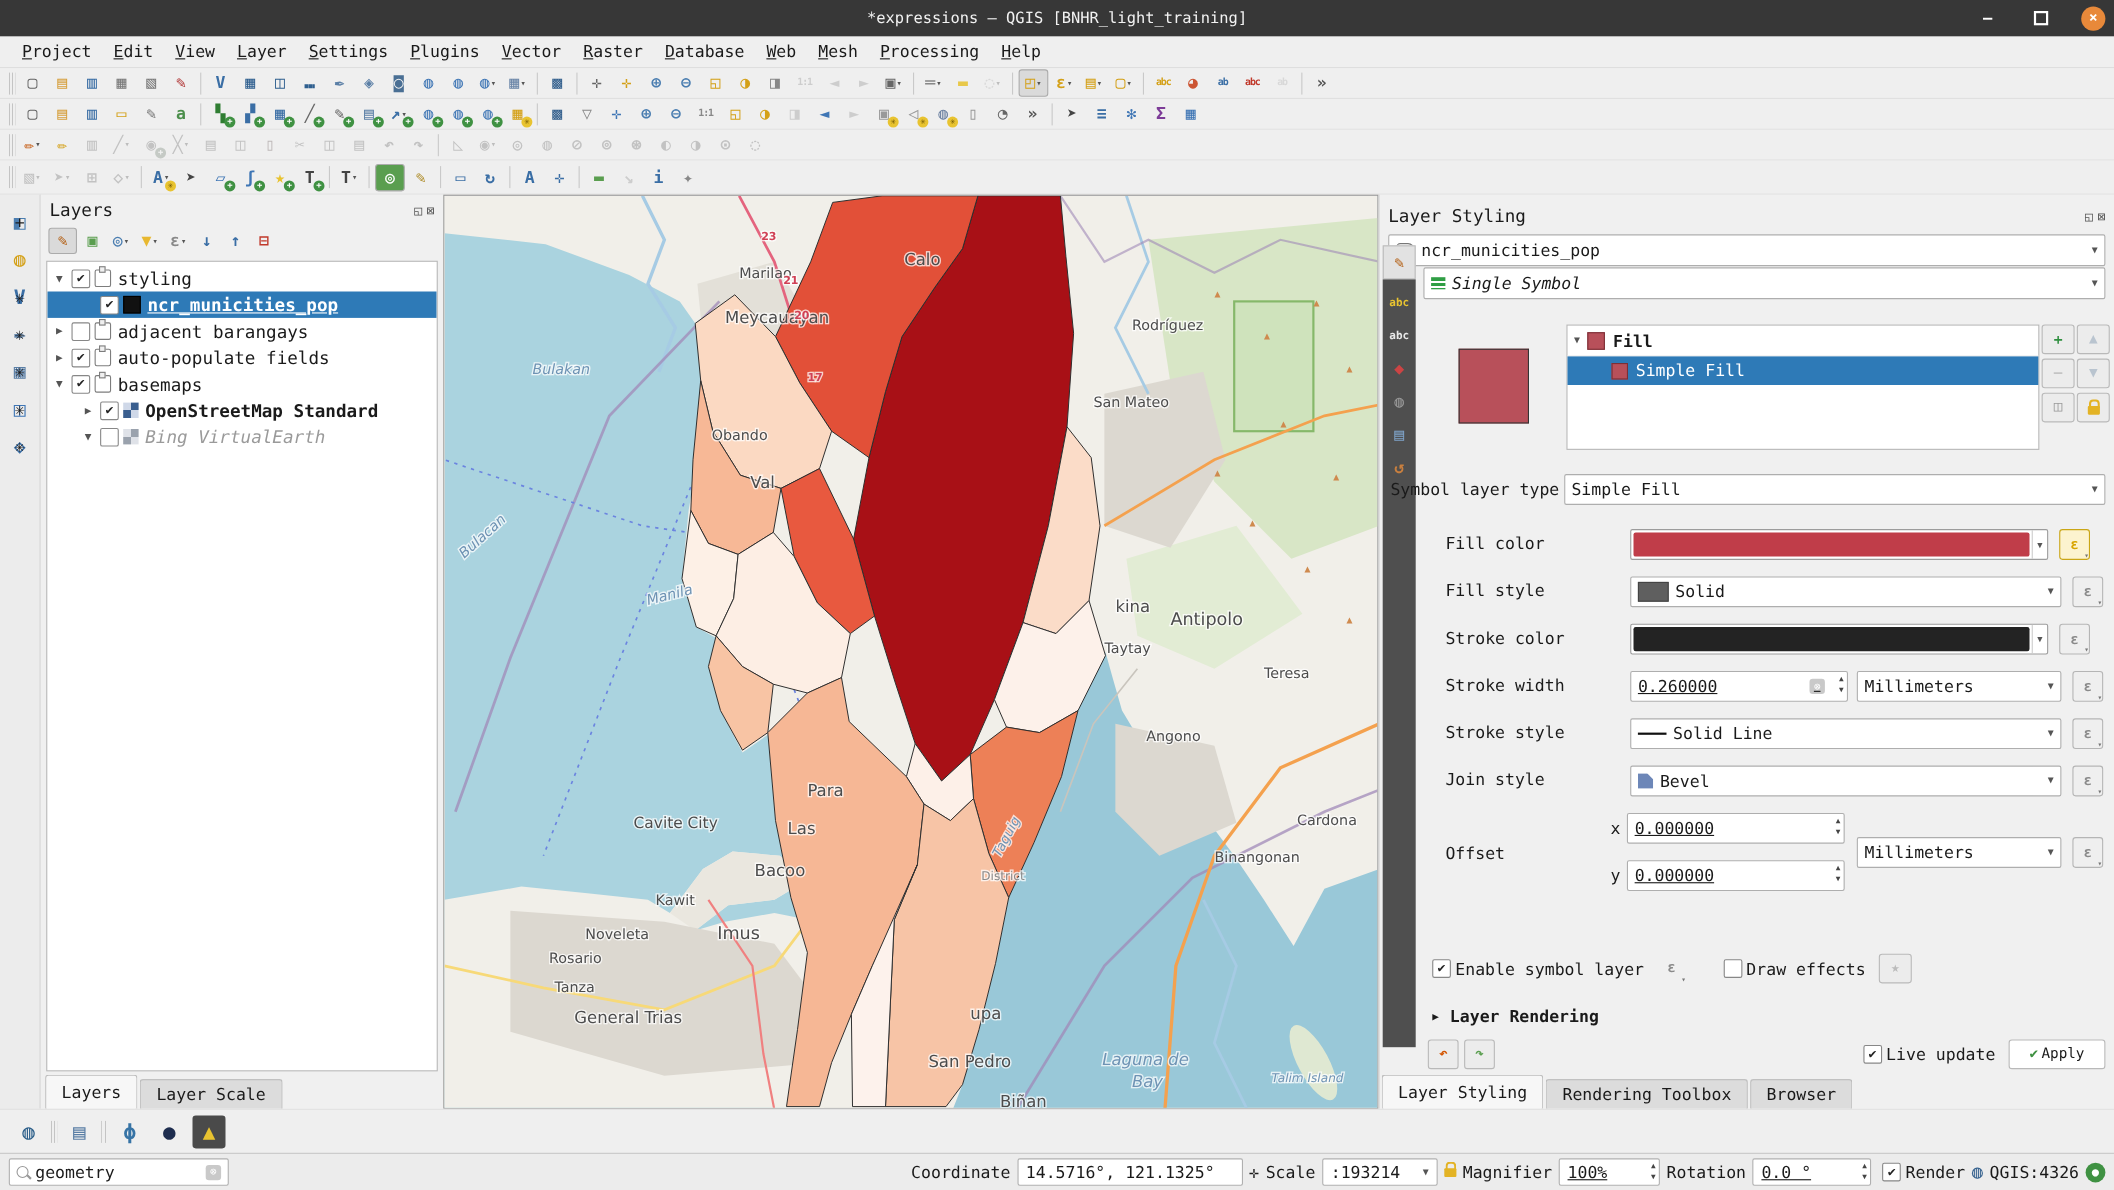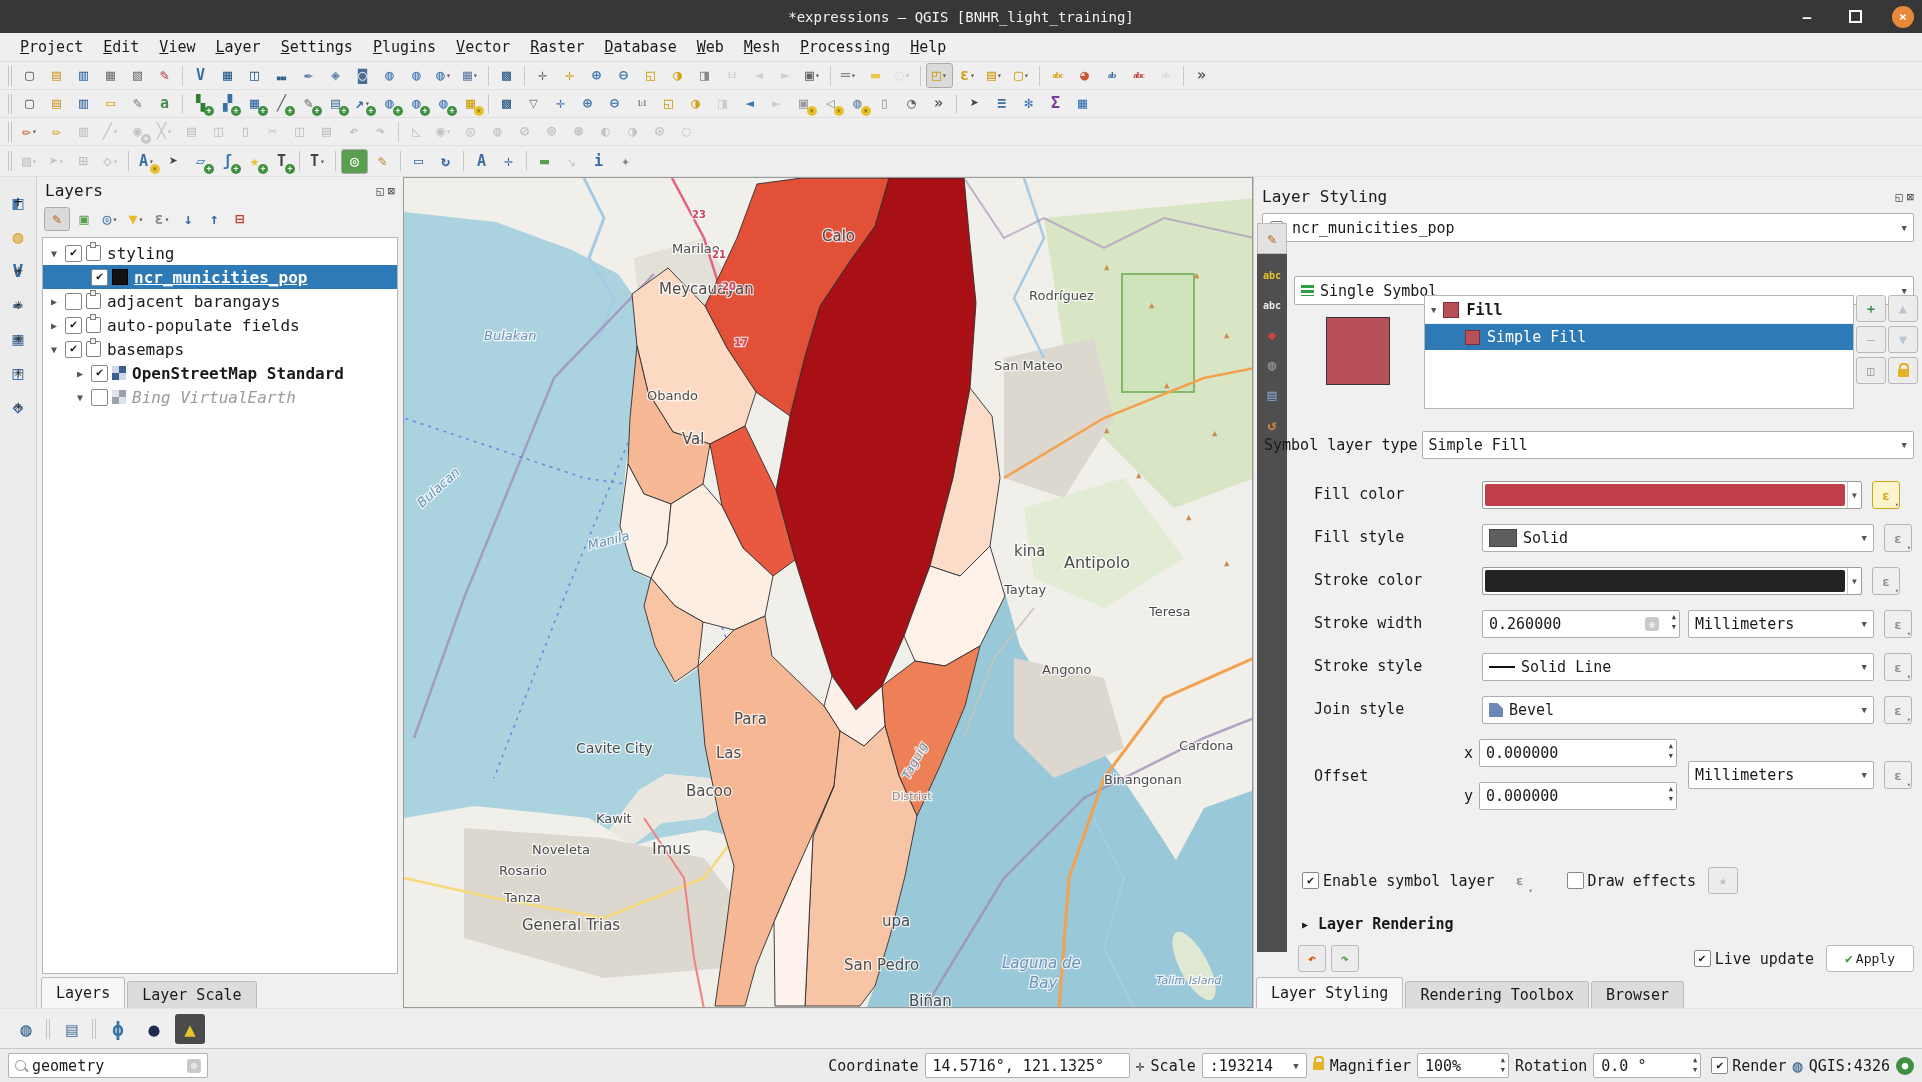--- a/index.html
+++ b/index.html
@@ -19,21 +19,21 @@
            display:flex;align-items:center;padding-left:10px;border-bottom:1px solid #dcdcdc;box-sizing:border-box;}
   .menu-item{padding:2px 10px;cursor:default;}
   .menu-item u{text-decoration:underline;}
   
   .tbrow{position:absolute;left:0;width:100%;height:28px;display:flex;align-items:center;
          padding-left:6px;background:#efefef;border-bottom:1px solid #e0e0e0;box-sizing:border-box;}
   #tb1{top:62px;}#tb2{top:90px;}#tb3{top:118px;}#tb4{top:146px;height:31px;}
   .tbtn{position:relative;width:25px;height:23px;margin:0 1px;border-radius:3px;display:flex;
         align-items:center;justify-content:center;flex:none;cursor:default;}
   .tbtn .g{font-size:15px;line-height:1;font-weight:bold;}
-  .tbtn .g.small{font-size:9px;letter-spacing:-1px;font-family:Liberation Serif, serif;}
+  .tbtn .g.small{font-size:9px;letter-spacing:-1px;}
   .tbtn.act{background:#dadada;border:1px solid #ababab;}
   .tbtn.dis{opacity:.32;filter:grayscale(.8);}
   .tbtn .dd{font-size:8px;color:#555;margin-left:1px;}
   .tbtn .badge{position:absolute;right:-1px;bottom:-1px;width:10px;height:10px;border-radius:50%;
                background:#3f9142;color:#fff;font-size:8px;line-height:10px;text-align:center;font-weight:bold;}
   .tbtn .badge.y{background:#e8c330;color:#6b5200;}
   .tbsep{width:1px;height:20px;background:#c9c9c9;margin:0 4px;flex:none;}
   .grip{width:6px;height:20px;margin:0 2px;flex:none;background:
         repeating-linear-gradient(90deg,#c4c4c4 0 1px,transparent 1px 3px);}
   
@@ -81,21 +81,21 @@
                  border-left:1px solid #c6c6c6;box-sizing:border-box;font-size:15px;}
   #sp-strip{position:absolute;left:3px;top:77px;width:30px;height:698px;background:#4f4f4f;
             display:flex;flex-direction:column;align-items:center;padding-top:6px;box-sizing:border-box;}
   #sp-brush{position:absolute;left:3px;top:46px;width:30px;height:31px;background:#e2e2e2;border:1px solid #bbb;
             display:flex;align-items:center;justify-content:center;box-sizing:border-box;}
   .stripic{width:24px;height:24px;margin:3px 0;display:flex;align-items:center;justify-content:center;border-radius:3px;}
   .combo{background:#fff;border:1px solid #aeaeae;border-radius:2px;height:28px;display:flex;
          align-items:center;padding:0 6px;gap:6px;box-sizing:border-box;}
   .combo .arr{margin-left:auto;font-size:9px;color:#555;}
   .spin{background:#fff;border:1px solid #aeaeae;border-radius:2px;height:28px;display:flex;
-        align-items:center;padding:0 6px;box-sizing:border-box;position:relative;}
+        align-items:center;padding:0 6px;box-sizing:border-box;position:relative;text-decoration:underline;}
   .spin .arrows{position:absolute;right:3px;top:2px;display:flex;flex-direction:column;font-size:7px;color:#444;line-height:1.4;}
   .bars3{width:13px;height:11px;background:repeating-linear-gradient(#2f9e44 0 3px,transparent 3px 5px);flex:none;}
   .sp-row{position:absolute;display:flex;align-items:center;}
   .sp-label{color:#1a1a1a;}
   .ebtn{width:26px;height:26px;background:#efefef;border:1px solid #b5b5b5;border-radius:3px;
         display:flex;align-items:center;justify-content:center;font-size:13px;font-weight:bold;color:#8a8a8a;position:relative;}
   .ebtn::after{content:"▾";position:absolute;right:0px;bottom:-1px;font-size:7px;color:#777;}
   .ebtn.hl{color:#d8a400;background:#fcf3cf;border-color:#caa616;}
   .lockic{width:11px;height:8px;background:#e3b325;border-radius:1px;position:relative;margin-top:5px;}
   .lockic::before{content:"";position:absolute;left:1px;top:-6px;width:6px;height:6px;border:2px solid #e3b325;
@@ -866,21 +866,21 @@
             <span style="color: rgb(153, 153, 153); font-size: 15px; font-weight: bold;">◍</span>
           </span>
           <span class="stripic">
             <span style="color: rgb(127, 163, 200); font-size: 15px; font-weight: bold;">▤</span>
           </span>
           <span class="stripic">
             <span style="color: rgb(200, 127, 63); font-size: 15px; font-weight: bold;">↺</span>
           </span>
         </div>
 
-      <div class="combo" style="position:absolute;left:40px;right:8px;top:99px;height:29px;">
+      <div class="combo" style="position:absolute;left:40px;right:8px;top:66px;height:29px;font-style:italic;">
         <span class="bars3"></span>
         <span>Single Symbol</span>
         <span class="arr">▼</span>
       </div>
 
       <div style="position:absolute;left:72px;top:140px;width:62px;height:66px;background:#b8505a;border:1.5px solid #343434;"></div>
       <div style="position:absolute;left:170px;top:118px;width:428px;height:112px;background:#fff;border:1px solid #b6b6b6;">
         <div style="height:27px;display:flex;align-items:center;gap:7px;padding-left:6px;border-bottom:1px solid #eee;">
           <span style="font-size:9px;color:#555;">▼</span>
           <span style="width:14px;height:14px;background:#b8505a;border:1px solid #7c2f36;"></span>

